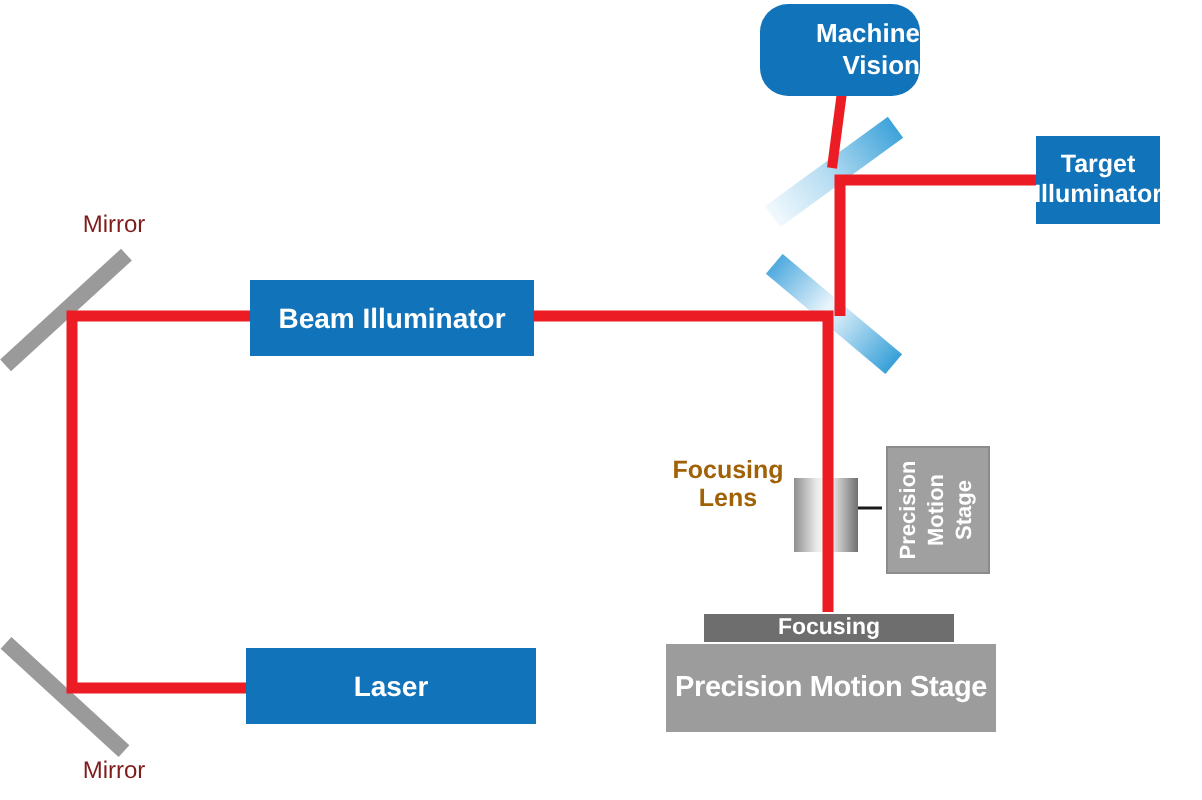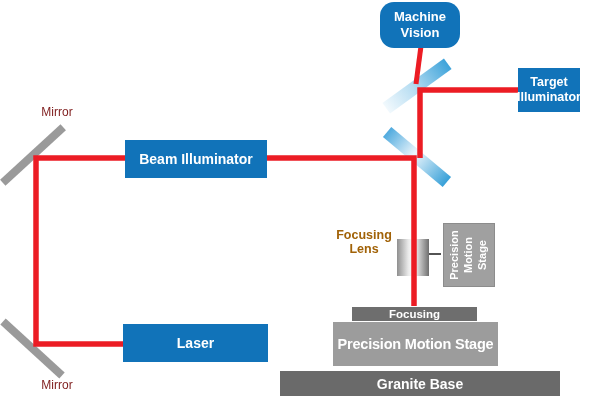--- a/index.html
+++ b/index.html
@@ -6,21 +6,21 @@
   .stage{
     position:relative;width:601px;height:400px;background:#ffffff;overflow:hidden;
     font-family:"Liberation Sans", sans-serif;
   }
   .stage svg{position:absolute;left:0;top:0;}
   .box{
     position:absolute;display:flex;align-items:center;justify-content:center;
     text-align:center;color:#ffffff;font-weight:700;box-sizing:border-box;
   }
   .blue{background:#1173b9;}
-  .box-machine-vision{left:380px;top:2px;width:80px;height:46px;border-radius:14px;font-size:13px;line-height:1.22;}
+  .box-machine-vision{left:380px;top:2px;width:80px;height:46px;border-radius:14px;font-size:13px;line-height:1.22;text-align:right;}
   .box-target-illuminator{left:518px;top:68px;width:62px;height:44px;border-radius:0;font-size:12.5px;line-height:1.22;}
   .box-beam-conditioner{left:125px;top:140px;width:142px;height:38px;font-size:14px;}
   .box-laser{left:123px;top:324px;width:145px;height:38px;font-size:14px;}
   .box-workpiece{left:352px;top:307px;width:125px;height:14px;background:#6e6e6e;font-size:11.5px;line-height:14px;}
   .box-pms-main{left:333px;top:322px;width:165px;height:44px;background:#9c9c9c;font-size:14.5px;letter-spacing:-0.2px;}
   .box-granite{left:280px;top:371px;width:280px;height:25px;background:#6a6a6a;font-size:14px;}
   .box-pms-vert{left:443px;top:223px;width:52px;height:64px;background:#a0a0a0;border:1px solid #8c8c8c;}
   .box-pms-vert .rot{
     position:absolute;left:50%;top:50%;width:64px;
     transform:translate(-50%,-50%) rotate(-90deg);
@@ -95,21 +95,18 @@
   </div>
 
   <div class="box box-workpiece">
     <span>Focusing</span>
   </div>
 
   <div class="box box-pms-main">
     <span>Precision Motion Stage</span>
   </div>
 
-  <div class="box box-granite">
-    <span>Granite Base</span>
-  </div>
 
   <div class="plain-label lbl-mirror-top">Mirror</div>
   <div class="plain-label lbl-mirror-bottom">Mirror</div>
   <div class="plain-label lbl-focusing-lens">Focusing Lens</div>
 
 </div>
 
 </body></html>

